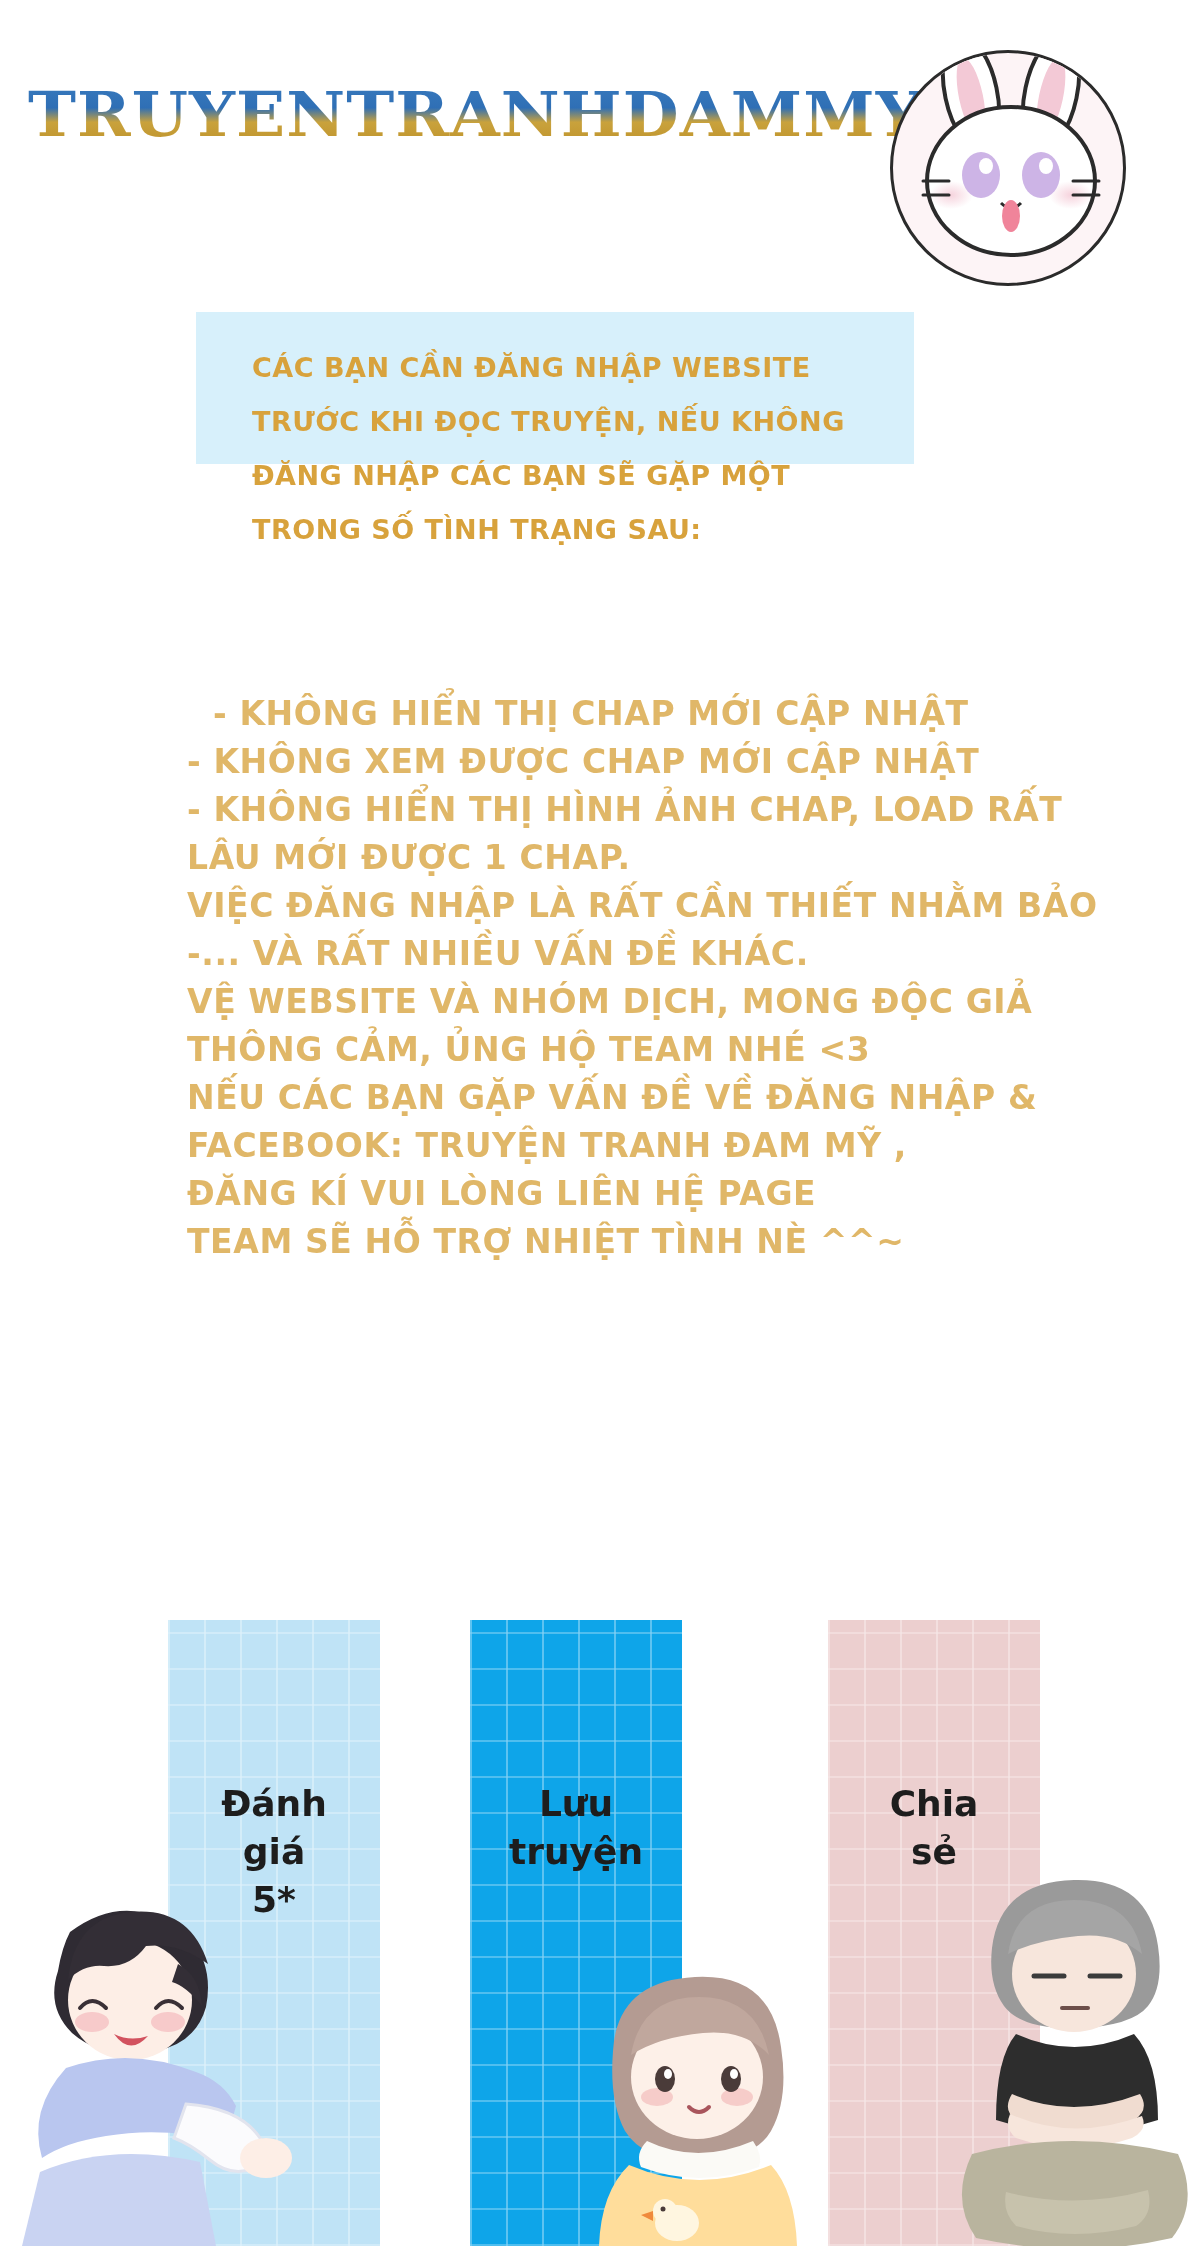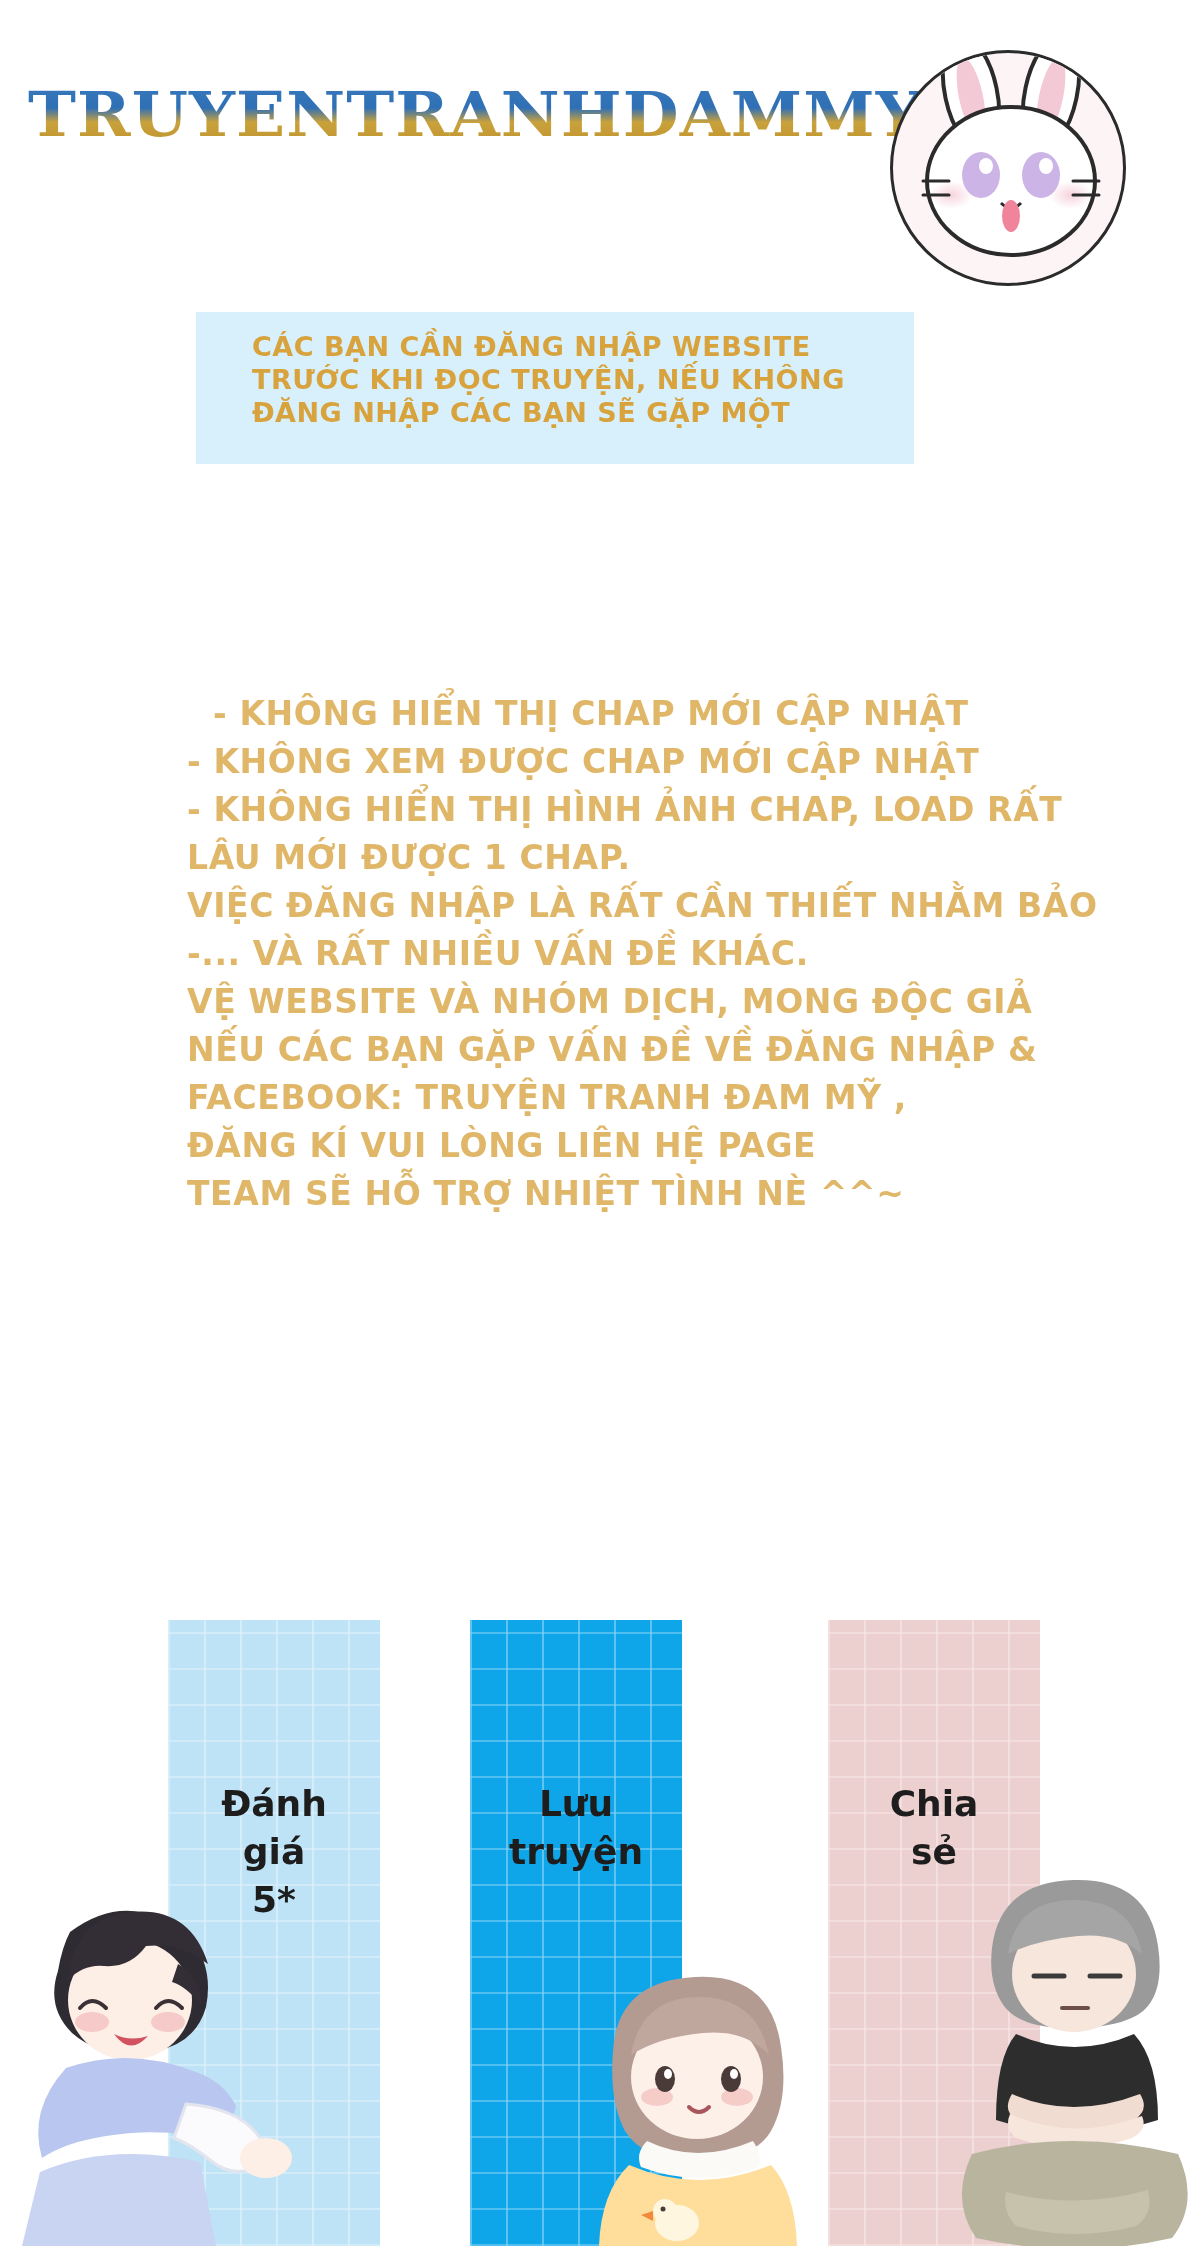--- a/index.html
+++ b/index.html
@@ -74,21 +74,21 @@
     top: 18px;
     right: 10px;
     color: #d8a23c;
     font-size: 27px;
     line-height: 33px;
     font-weight: bold;
     letter-spacing: 0.5px;
     text-transform: uppercase;
     font-family: "DejaVu Sans", sans-serif;
   }
-  #notice-box .notice-text div { white-space: nowrap; }
+  #notice-box .notice-text div { white-space: nowrap; margin-top: 21px; }
 
   
   #body-text {
     position: absolute;
     left: 150px;
     top: 690px;
     width: 1010px;
     color: #e0b768;
     font-size: 33px;
     line-height: 48px;
@@ -175,31 +175,33 @@
       <path d="M30 128 h26 M30 142 h26 M180 128 h26 M180 142 h26" stroke="#2b2b2b" stroke-width="3" fill="none" stroke-linecap="round"></path>
     </svg>
   </div>
 </div>
 
 <div id="notice-box">
   <div class="notice-text">
     <div>CÁC BẠN CẦN ĐĂNG NHẬP WEBSITE</div>
     <div>TRƯỚC KHI ĐỌC TRUYỆN, NẾU KHÔNG</div>
     <div>ĐĂNG NHẬP CÁC BẠN SẼ GẶP MỘT</div>
+    <div>TRONG SỐ TÌNH TRẠNG SAU:</div>
   </div>
 </div>
 
 <div id="body-text">
   <div class="line indent">- KHÔNG HIỂN THỊ CHAP MỚI CẬP NHẬT</div>
   <div class="line">- KHÔNG XEM ĐƯỢC CHAP MỚI CẬP NHẬT</div>
   <div class="line">- KHÔNG HIỂN THỊ HÌNH ẢNH CHAP, LOAD RẤT</div>
   <div class="line">LÂU MỚI ĐƯỢC 1 CHAP.</div>
   <div class="line">VIỆC ĐĂNG NHẬP LÀ RẤT CẦN THIẾT NHẰM BẢO</div>
   <div class="line">-... VÀ RẤT NHIỀU VẤN ĐỀ KHÁC.</div>
   <div class="line">VỆ WEBSITE VÀ NHÓM DỊCH, MONG ĐỘC GIẢ</div>
+  <div class="line">THÔNG CẢM, ỦNG HỘ TEAM NHÉ &lt;3</div>
   <div class="line">NẾU CÁC BẠN GẶP VẤN ĐỀ VỀ ĐĂNG NHẬP &amp;</div>
   <div class="line">FACEBOOK: TRUYỆN TRANH ĐAM MỸ ,</div>
   <div class="line">ĐĂNG KÍ VUI LÒNG LIÊN HỆ PAGE</div>
   <div class="line">TEAM SẼ HỖ TRỢ NHIỆT TÌNH NÈ ^^~</div>
 </div>
 
 <div class="panel" id="panel-rate">
   <div class="stripes"></div>
   <div class="panel-label">
     <div>Đánh</div>

